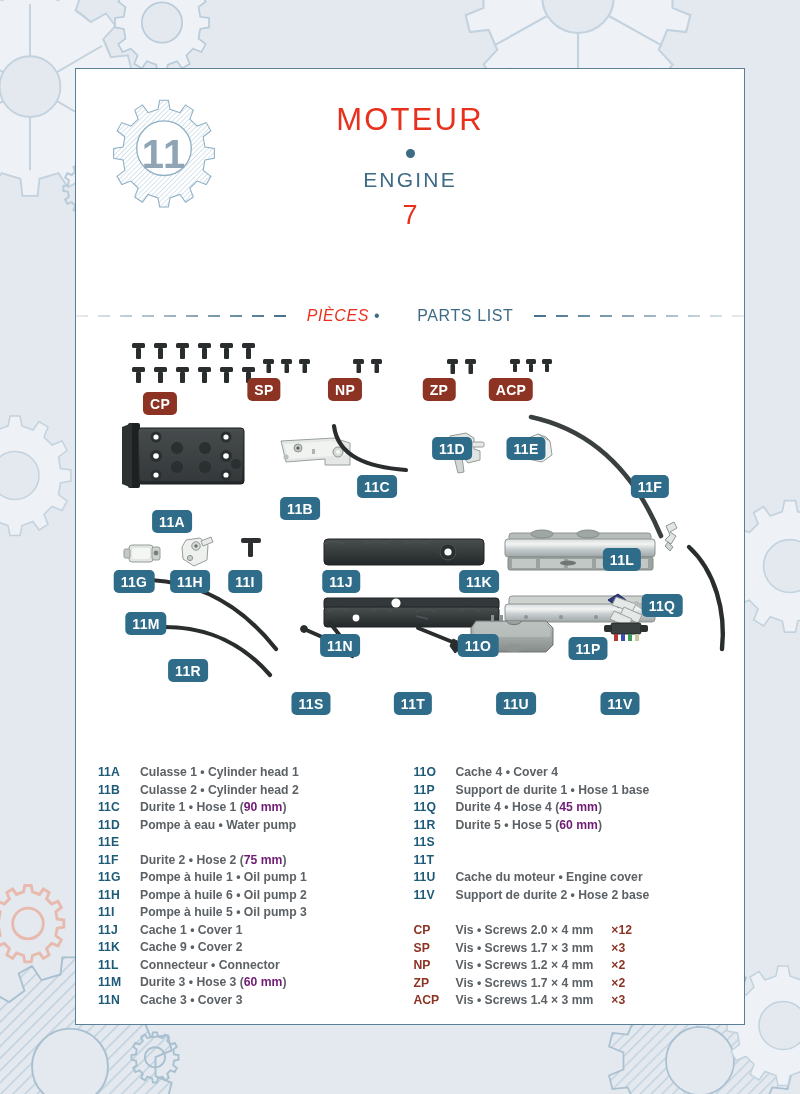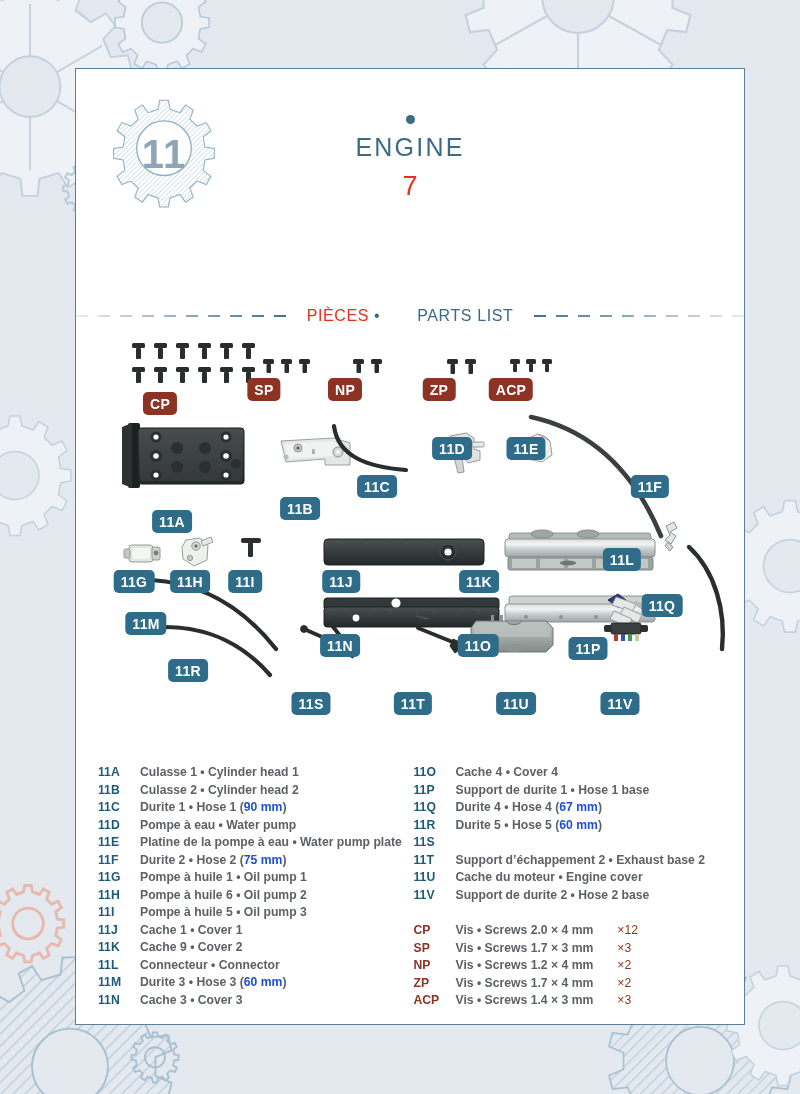--- a/index.html
+++ b/index.html
@@ -47,21 +47,21 @@
   }
   #title-fr {
     font-size: 31px; color: #e8301c; letter-spacing: 2.2px;
     font-weight: normal; line-height: 1.1;
   }
   #title-dot {
     width: 9px; height: 9px; border-radius: 50%;
     background: #3d6a85; margin: 12px auto 10px auto;
   }
   #title-en {
-    font-size: 25px; color: #3d6a85; letter-spacing: 2.2px;
+    font-size: 21px; color: #3d6a85; letter-spacing: 2.2px;
     font-weight: normal; line-height: 1.1;
   }
   #title-num {
     font-size: 27px; color: #e8301c; margin-top: 9px;
   }
 
   
   #divider-row {
     position: relative; height: 30px; margin-top: 2px;
     display: flex; align-items: center; justify-content: center;
@@ -71,21 +71,21 @@
     background-image: repeating-linear-gradient(to right, #3d6a85 0 12px, transparent 12px 22px);
     -webkit-mask-image: linear-gradient(to right, rgba(0,0,0,0.12), rgba(0,0,0,1));
     mask-image: linear-gradient(to right, rgba(0,0,0,0.12), rgba(0,0,0,1));
   }
   .dash-line.right {
     background-image: repeating-linear-gradient(to left, #3d6a85 0 12px, transparent 12px 22px);
     -webkit-mask-image: linear-gradient(to left, rgba(0,0,0,0.12), rgba(0,0,0,1));
     mask-image: linear-gradient(to left, rgba(0,0,0,0.12), rgba(0,0,0,1));
   }
   #divider-label { padding: 0 12px; font-size: 16px; letter-spacing: 0.6px; white-space: nowrap; }
-  #divider-label .fr { color: #e8301c; }
+  #divider-label .fr { color: #e8301c; font-style: italic; }
   #divider-label .sep { color: #3d6a85; }
   #divider-label .en { color: #3d6a85; margin-left: 32px; }
 
   
   #diagram { position: relative; width: 655px; height: 415px; }
   #diagram svg { position: absolute; left: 0; top: 0; }
 
   .tag {
     position: absolute;
     display: flex; align-items: center; justify-content: center;
@@ -104,22 +104,22 @@
     display: flex;
   }
   .col { width: 50%; padding-left: 12px; }
   .col.right { padding-left: 10px; }
   .prow { display: flex; font-size: 12.2px; line-height: 17.5px; color: #5a5f63; }
   .prow .code {
     width: 42px; flex: none; font-weight: bold; color: #1c5a78;
   }
   .prow.screw .code { color: #8c3323; }
   .prow .desc { color: #5c6165; font-weight: bold; }
-  .prow .desc b { color: #1d4ed8; }
-  .prow .qty { color: #8c3323; font-weight: normal; margin-left: 24px; }
+  .prow .desc b { color: #701a75; }
+  .prow .qty { color: #8c3323; font-weight: bold; margin-left: 18px; }
   .spacer { height: 18px; }
 </style>
 </head>
 <body>
 
 <svg id="bg-decor" width="800" height="1094" viewBox="0 0 800 1094">
   <defs>
     <g id="gearshape">
       <path id="gp" d="M0,-100 L10,-98 L12,-82 L28,-78 L38,-90 L50,-84 L46,-68 L60,-58 L74,-66 L82,-56 L72,-44 L80,-30 L96,-32 L100,-20 L86,-12 L86,4 L100,10 L96,24 L80,24 L72,38 L82,50 L72,60 L58,52 L44,60 L46,76 L34,82 L24,70 L8,74 L4,90 L-8,90 L-14,74 L-30,70 L-40,82 L-52,76 L-48,60 L-62,50 L-76,58 L-84,48 L-74,36 L-82,22 L-98,24 L-102,12 L-88,4 L-88,-12 L-102,-18 L-98,-32 L-82,-32 L-74,-46 L-84,-58 L-74,-68 L-60,-60 L-46,-68 L-48,-84 L-36,-90 L-26,-78 L-10,-82 Z"></path>
     </g>
@@ -200,20 +200,21 @@
           <rect width="8" height="8" fill="#ffffff"></rect>
           <line x1="0" y1="0" x2="0" y2="8" stroke="#b9cfdd" stroke-width="2.6"></line>
         </pattern>
       </defs>
       <path d="M-10,-112 L10,-112 L14,-91 L37,-83 L50,-101 L68,-89 L60,-68 L77,-52 L98,-60 L109,-41 L91,-27 L95,-3 L117,0 L117,23 L95,27 L91,51 L109,65 L98,84 L77,76 L60,92 L68,113 L50,125 L37,107 L14,115 L10,136 L-10,136 L-14,115 L-37,107 L-50,125 L-68,113 L-60,92 L-77,76 L-98,84 L-109,65 L-91,51 L-95,27 L-117,23 L-117,0 L-95,-3 L-91,-27 L-109,-41 L-98,-60 L-77,-52 L-60,-68 L-68,-89 L-50,-101 L-37,-83 L-14,-91 Z" fill="url(#hatch2)" stroke="#8fb0c5" stroke-width="2.5" transform="scale(0.82) translate(0,-13)"></path>
       <circle cx="0" cy="-11" r="52" fill="#ffffff" stroke="#8fb0c5" stroke-width="2.5"></circle>
     </svg>
     <div id="chapter-number">11</div>
 
     <div id="title-block">
+      <div id="title-fr">MOTEUR</div>
       <div id="title-dot"></div>
       <div id="title-en">ENGINE</div>
       <div id="title-num">7</div>
     </div>
   </div>
 
   <div id="divider-row">
     <div class="dash-line left"></div>
     <div id="divider-label">
       <span class="fr">PIÈCES</span>
@@ -527,21 +528,20 @@
         <div class="prow">
           <span class="code">11C</span>
           <span class="desc">Durite 1 • Hose 1 (<b>90 mm</b>)</span>
         </div>
         <div class="prow">
           <span class="code">11D</span>
           <span class="desc">Pompe à eau • Water pump</span>
         </div>
         <div class="prow">
           <span class="code">11E</span>
-          <span class="desc">Platine de la pompe à eau • Water pump plate</span>
         </div>
         <div class="prow">
           <span class="code">11F</span>
           <span class="desc">Durite 2 • Hose 2 (<b>75 mm</b>)</span>
         </div>
         <div class="prow">
           <span class="code">11G</span>
           <span class="desc">Pompe à huile 1 • Oil pump 1</span>
         </div>
         <div class="prow">
@@ -577,32 +577,31 @@
         <div class="prow">
           <span class="code">11O</span>
           <span class="desc">Cache 4 • Cover 4</span>
         </div>
         <div class="prow">
           <span class="code">11P</span>
           <span class="desc">Support de durite 1 • Hose 1 base</span>
         </div>
         <div class="prow">
           <span class="code">11Q</span>
-          <span class="desc">Durite 4 • Hose 4 (<b>67 mm</b>)</span>
+          <span class="desc">Durite 4 • Hose 4 (<b>45 mm</b>)</span>
         </div>
         <div class="prow">
           <span class="code">11R</span>
           <span class="desc">Durite 5 • Hose 5 (<b>60 mm</b>)</span>
         </div>
         <div class="prow">
           <span class="code">11S</span>
         </div>
         <div class="prow">
           <span class="code">11T</span>
-          <span class="desc">Support d’échappement 2 • Exhaust base 2</span>
         </div>
         <div class="prow">
           <span class="code">11U</span>
           <span class="desc">Cache du moteur • Engine cover</span>
         </div>
         <div class="prow">
           <span class="code">11V</span>
           <span class="desc">Support de durite 2 • Hose 2 base</span>
         </div>
         <div class="spacer"></div>

